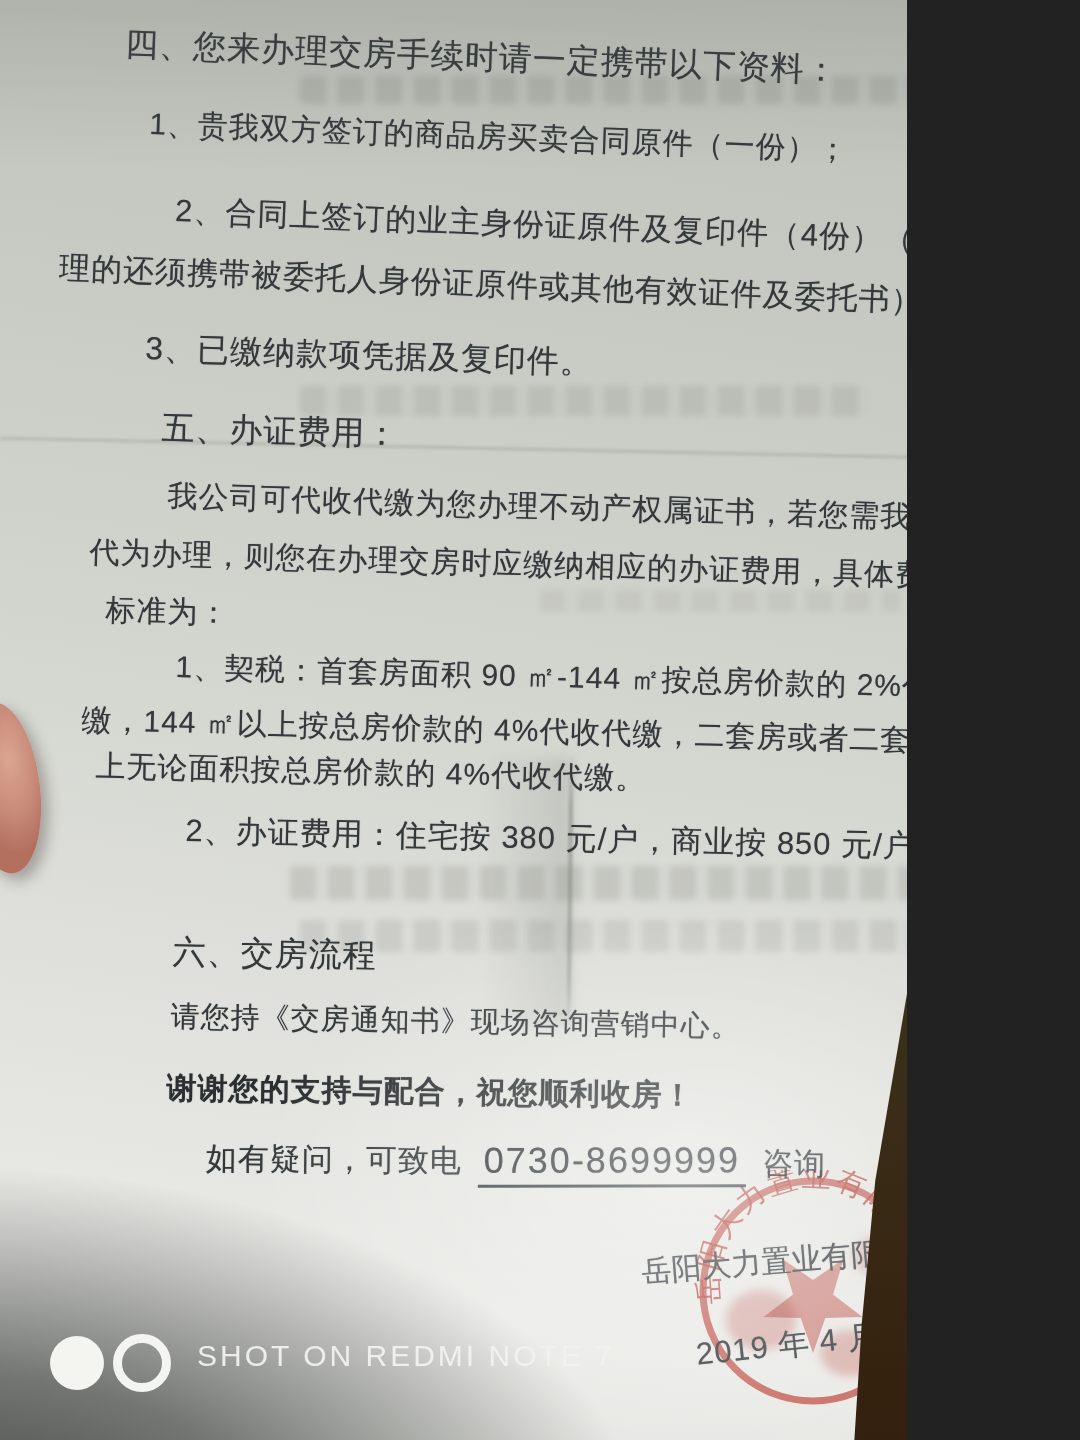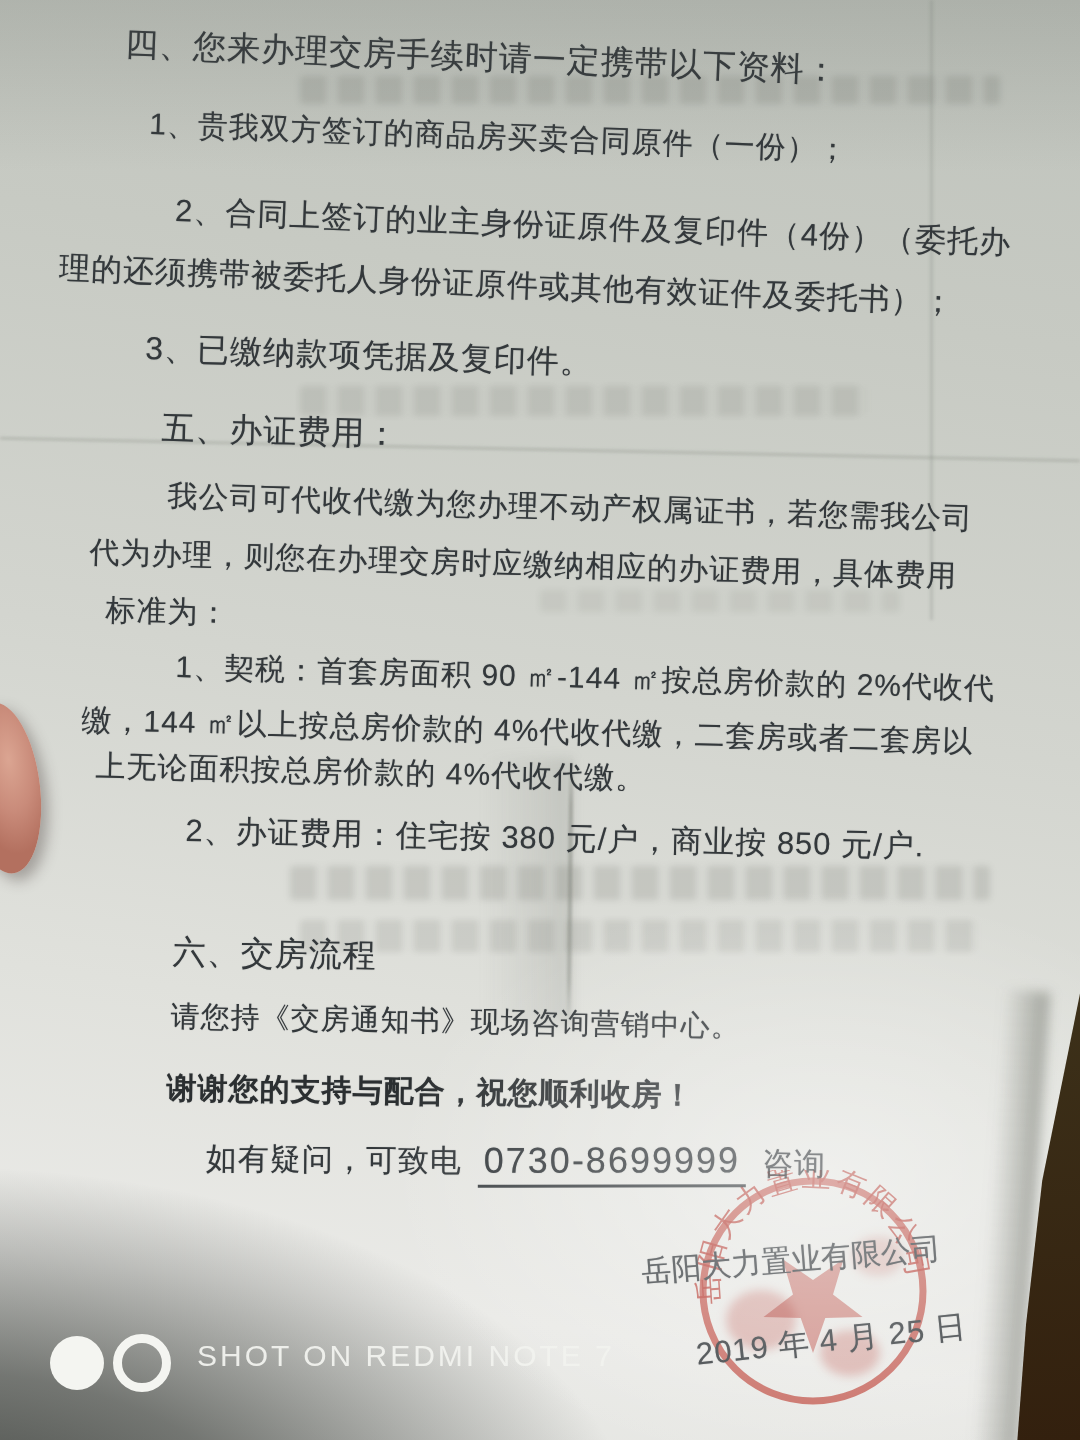--- a/index.html
+++ b/index.html
@@ -1,16 +1,16 @@
 <!DOCTYPE html>
 <html><head>
 <meta charset="utf-8">
 <style>
   html,body{margin:0;padding:0;background:#222;}
-  .scene{position:relative;width:1080px;height:1440px;overflow:hidden;
+  .scene{position:relative;width:907px;height:1440px;overflow:hidden;
     font-family:"Liberation Sans","DejaVu Sans",sans-serif;
     background:linear-gradient(188deg,#bfc3bc 0%,#c7cac3 22%,#d3d5cf 48%,#e0e1dc 70%,#eaeae7 88%,#e4e5e1 100%);}
   
   .light-br{position:absolute;inset:0;pointer-events:none;
     background:radial-gradient(620px 420px at 76% 82%, rgba(255,255,255,0.45), transparent 70%);}
   .shadow-bl{position:absolute;inset:0;pointer-events:none;
     background:radial-gradient(980px 540px at -6% 108%, rgba(22,26,22,0.82) 0%, rgba(22,26,22,0.55) 34%, rgba(22,26,22,0.26) 54%, transparent 72%);}
   .shadow-top{position:absolute;inset:0;pointer-events:none;
     background:linear-gradient(180deg, rgba(90,95,88,0.18), transparent 12%);}
   

